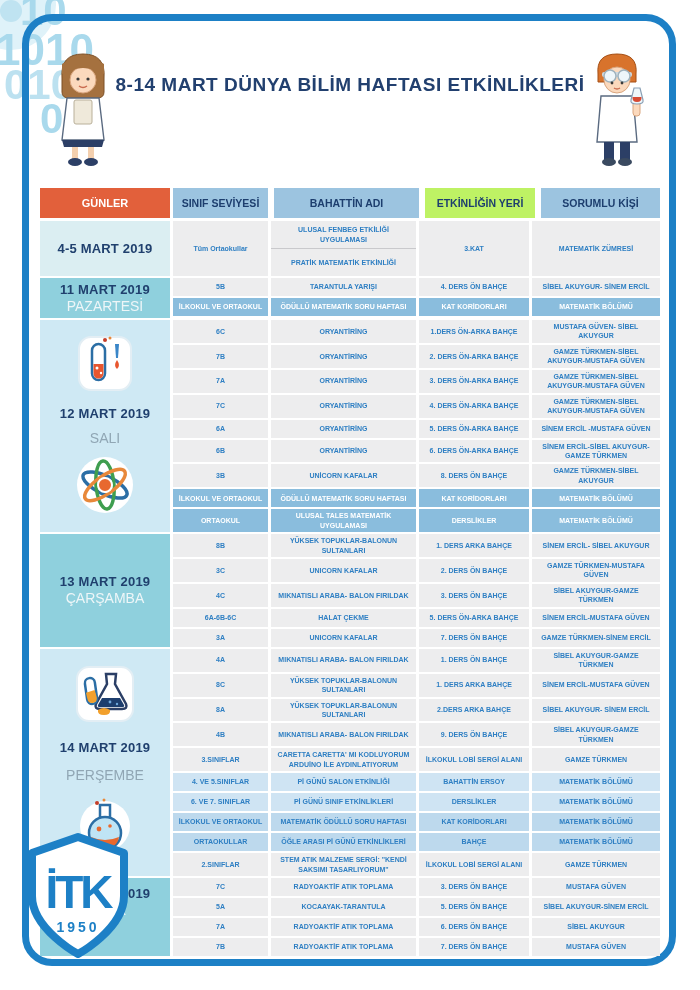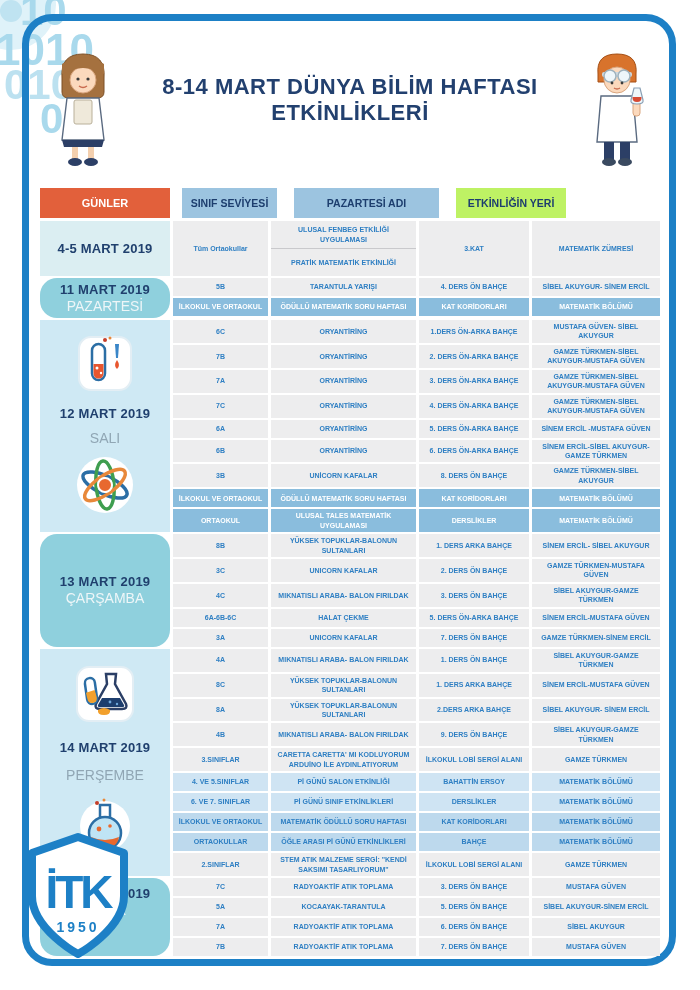--- a/index.html
+++ b/index.html
@@ -7,39 +7,39 @@
   .poster{position:relative;width:700px;height:990px;background:#fff;overflow:hidden;}
 
   
   .decor-circle{position:absolute;border-radius:50%;}
   .decor-digit{position:absolute;font-weight:bold;z-index:0;line-height:1;}
 
   .frame{position:absolute;left:22px;top:14px;width:640px;height:938px;border:7px solid #1d80c6;border-radius:30px;z-index:1;}
 
   .header-block{position:absolute;left:110px;top:66px;width:480px;text-align:center;z-index:2;}
   .main-title{font-size:41px;font-weight:bold;letter-spacing:1px;color:#1f96d7;}
-  .sub-title{margin-top:8px;font-size:22px;font-weight:bold;letter-spacing:.5px;color:#22406f;}
+  .sub-title{margin-top:8px;font-size:19px;font-weight:bold;letter-spacing:.5px;color:#22406f;}
 
   .scientist{position:absolute;z-index:2;}
   .girl{left:50px;top:48px;}
   .boy{left:584px;top:48px;}
 
   
   .table{position:absolute;left:40px;top:188px;width:620px;z-index:2;font-weight:bold;}
   .hdr-row{display:flex;margin-bottom:3px;}
   .hdr-day{width:130px;margin-right:3px;background:#e2603b;color:#fff;font-size:11px;
            display:flex;align-items:center;justify-content:center;height:30px;}
-  .hdr-rest{flex:1;display:grid;grid-template-columns:95px 145px 110px 1fr;gap:17px;margin-left:9px;}
+  .hdr-rest{flex:1;display:grid;grid-template-columns:95px 145px 110px 1fr;gap:6px;}
   .hdr-cell{background:#9cc4e0;color:#1d3e6e;font-size:10.5px;display:flex;align-items:center;justify-content:center;height:30px;}
   .hdr-cell.dark{background:#bef264;}
 
   .section{display:flex;margin-bottom:2px;}
   .day{width:130px;margin-right:3px;display:flex;flex-direction:column;align-items:center;justify-content:center;text-align:center;padding:4px 1px;box-sizing:border-box;}
   .day.lightcyan{background:#dbeef2;}
-  .day.teal{background:#8fd0dd;border-radius:17px;}
+  .day.teal{background:#8fd0dd;}
   .day.lightblue{background:#cfe9f4;justify-content:space-evenly;text-align:right;}
   .day.top{justify-content:flex-start;padding-top:8px;}
   .day-date{font-size:13px;color:#20406e;letter-spacing:.2px;}
   .day-weekday{font-size:14px;font-weight:normal;margin-top:1px;}
   .teal .day-weekday{color:#eef6f8;}
   .lightblue .day-weekday{color:#90a6b4;}
   .day-icon{margin:2px 0;}
 
   .rows{flex:1;display:flex;flex-direction:column;}
   .row{display:grid;grid-template-columns:95px 145px 110px 1fr;gap:3px;margin-bottom:2px;}
@@ -107,22 +107,23 @@
 
   <div class="header-block">
     <div class="sub-title">8-14 MART DÜNYA BİLİM HAFTASI ETKİNLİKLERİ</div>
   </div>
 
   <div class="table">
     <div class="hdr-row">
       <div class="hdr-day">GÜNLER</div>
       <div class="hdr-rest">
           <div class="hdr-cell">SINIF SEVİYESİ</div>
-          <div class="hdr-cell">PAZARTESİ ADI</div>
+          <div class="hdr-cell">BAHATTİN ADI</div>
           <div class="hdr-cell dark">ETKİNLİĞİN YERİ</div>
+          <div class="hdr-cell">SORUMLU KİŞİ</div>
         </div>
     </div>
     <div>
         <div class="section">
           <div class="day lightcyan">
             <div class="day-date">4-5 MART 2019</div>
           </div>
           <div class="rows">
             <div class="row plain">
               <div class="cell">Tüm Ortaokullar</div>

